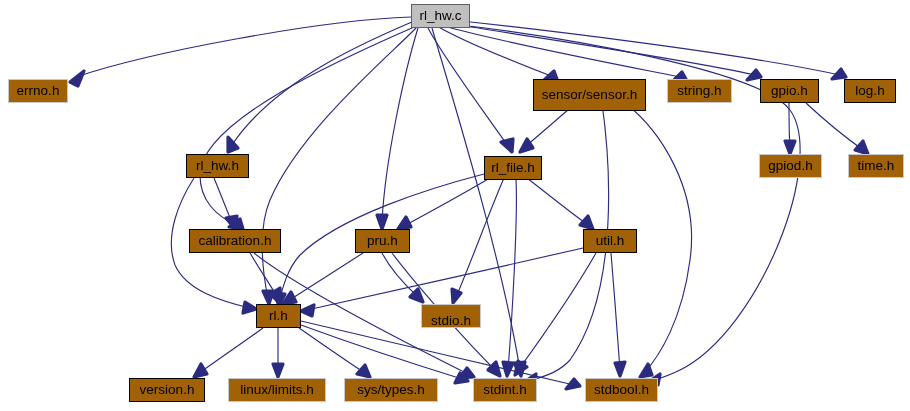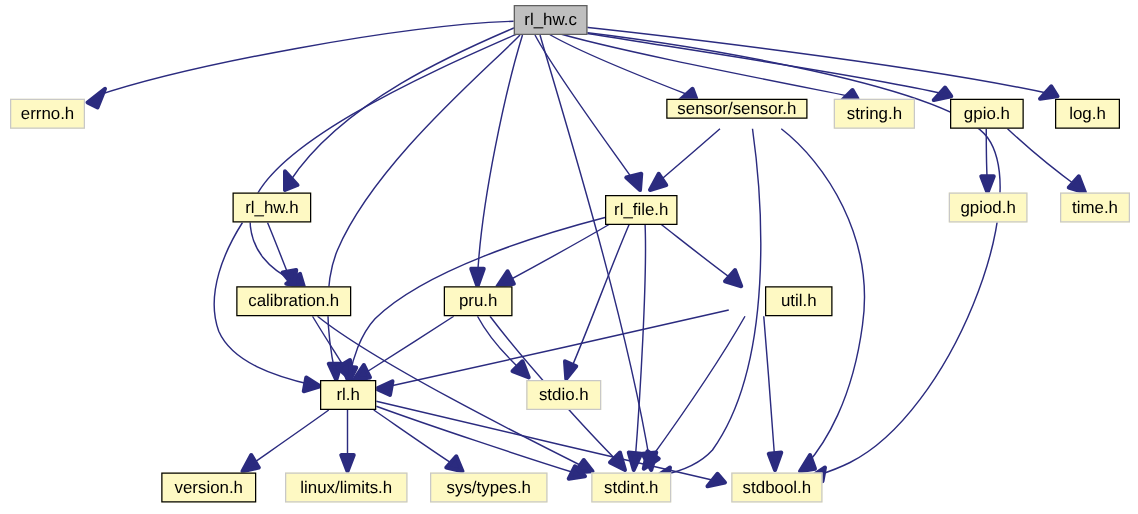--- a/index.html
+++ b/index.html
@@ -9,21 +9,21 @@
     background:#ffffff;
     font-family:"Liberation Sans", sans-serif;
     overflow:hidden;
     padding-left:43px;
   }
   svg#edges{position:absolute;left:0;top:0;width:910px;height:411px;}
   .node{
     position:absolute;
     box-sizing:border-box;
     display:flex;align-items:center;justify-content:center;
-    background:#fef9c3;
+    background:#a16207;
     font-size:13.5px;
     color:#000000;
     white-space:nowrap;
     line-height:1;
   }
   .node.plain{border:1px solid #c8c8c8;}
   .node.bold{border:1.6px solid #000000;}
   .node.root{border:1.6px solid #606060;background:#bfbfbf;}
   .edge{fill:none;stroke:#2b2b7f;stroke-width:1.15px;}
 </style>
@@ -109,21 +109,21 @@
       <polygon points="580,386 566,389 574,379" fill="#2b2b7f" stroke="#2b2b7f" stroke-width="3.2" stroke-linejoin="round"></polygon>
     </svg>
 
   <div id="node-layer">
       <div class="node root" style="left: 411px; top: 4px; width: 59px; height: 24px;">
         <span>rl_hw.c</span>
       </div>
       <div class="node plain" style="left: 8px; top: 79px; width: 60px; height: 24px;">
         <span>errno.h</span>
       </div>
-      <div class="node bold" style="left: 533px; top: 79px; width: 113px; height: 16px;">
+      <div class="node bold" style="left: 533px; top: 79px; width: 113px; height: 32px;">
         <span>sensor/sensor.h</span>
       </div>
       <div class="node plain" style="left: 667px; top: 79px; width: 65px; height: 24px;">
         <span>string.h</span>
       </div>
       <div class="node bold" style="left: 760px; top: 79px; width: 59px; height: 24px;">
         <span>gpio.h</span>
       </div>
       <div class="node bold" style="left: 844px; top: 79px; width: 52px; height: 24px;">
         <span>log.h</span>
@@ -139,27 +139,27 @@
       </div>
       <div class="node plain" style="left: 848px; top: 154px; width: 56px; height: 24px;">
         <span>time.h</span>
       </div>
       <div class="node bold" style="left: 189px; top: 229px; width: 92px; height: 24px; align-items: center;">
         <span>calibration.h</span>
       </div>
       <div class="node bold" style="left: 355px; top: 229px; width: 55px; height: 24px;">
         <span>pru.h</span>
       </div>
-      <div class="node bold" style="left: 583px; top: 229px; width: 54px; height: 24px; margin-left: 29px;">
+      <div class="node bold" style="left: 583px; top: 229px; width: 54px; height: 24px;">
         <span>util.h</span>
       </div>
       <div class="node bold" style="left: 256px; top: 304px; width: 45px; height: 24px;">
         <span>rl.h</span>
       </div>
-      <div class="node plain" style="left: 421px; top: 304px; width: 60px; height: 24px;">
+      <div class="node plain" style="left: 421px; top: 304px; width: 60px; height: 24px; align-items: flex-end;">
         <span>stdio.h</span>
       </div>
       <div class="node bold" style="left: 129px; top: 378px; width: 76px; height: 24px;">
         <span>version.h</span>
       </div>
       <div class="node plain" style="left: 228px; top: 378px; width: 98px; height: 24px;">
         <span>linux/limits.h</span>
       </div>
       <div class="node plain" style="left: 344px; top: 378px; width: 94px; height: 24px;">
         <span>sys/types.h</span>

